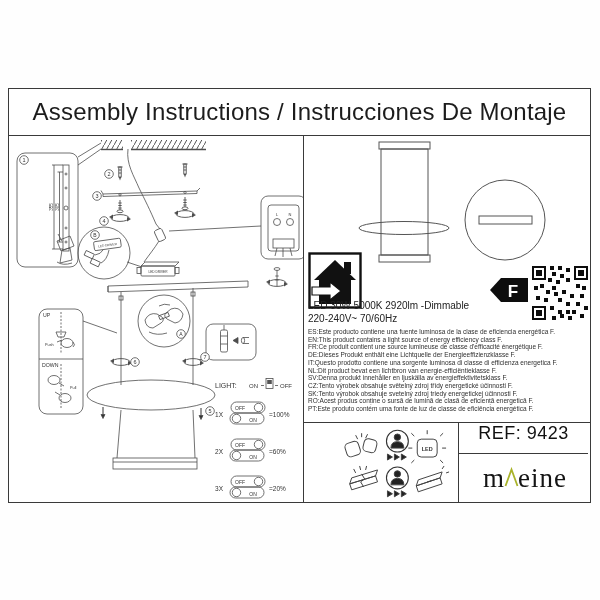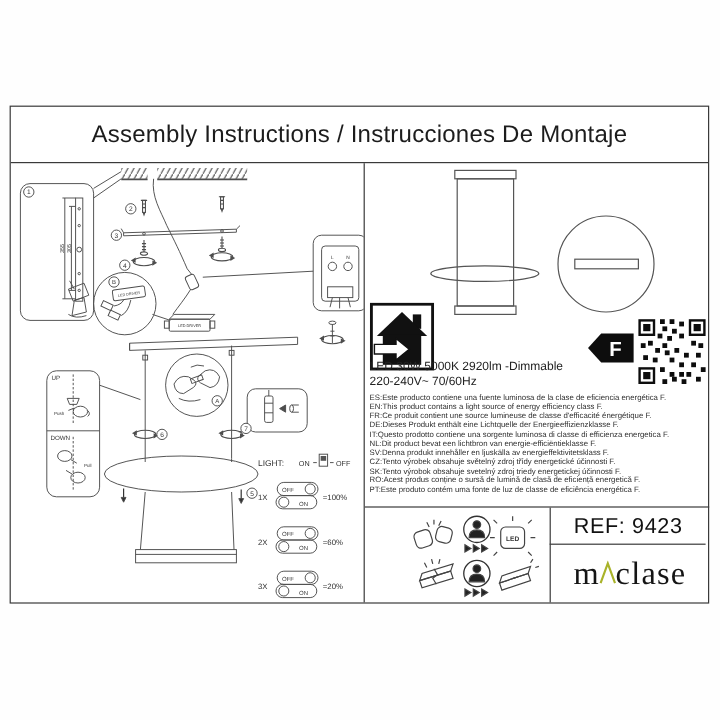--- a/index.html
+++ b/index.html
@@ -1,33 +1,33 @@
 <!DOCTYPE html>
 <html><head>
 <meta charset="utf-8">
 <style>
   html,body{margin:0;padding:0;background:#fff;}
   .page{position:relative;width:600px;height:600px;background:#fefefe;font-family:"Liberation Sans",sans-serif;color:#222;overflow:hidden;}
   .sheet{position:absolute;left:8px;top:88px;width:583px;height:415px;border:1.5px solid #3a3a3a;box-sizing:border-box;background:#fff;}
   .title-row{position:absolute;left:0;top:0;width:100%;height:47px;border-bottom:1px solid #3a3a3a;box-sizing:border-box;display:flex;align-items:center;justify-content:center;}
-  .title-row h1{margin:0;font-size:20px;font-weight:400;color:#1c1c1c;letter-spacing:.2px;}
+  .title-row h1{margin:0;font-size:24px;font-weight:400;color:#1c1c1c;letter-spacing:.2px;}
   .diagram{position:absolute;left:0;top:47px;width:294px;height:366px;}
   .diagram text, .iconsvg text{font-family:"Liberation Sans",sans-serif;fill:#333;stroke:none;}
   .rpanel{position:absolute;left:294px;top:47px;width:288px;height:366px;border-left:1px solid #3a3a3a;box-sizing:border-box;}
   .productsvg{position:absolute;left:0;top:0;width:288px;height:150px;}
   .housesvg{position:absolute;left:4px;top:116px;width:54px;height:58px;}
   .energysvg{position:absolute;left:184px;top:128px;width:104px;height:58px;}
   .specs{position:absolute;left:4px;top:163px;width:282px;}
   .specs .big{font-size:10px;line-height:13px;color:#222;}
   .specs .langs{margin-top:3px;}
   .specs .langs div{font-size:6.5px;line-height:7.7px;color:#2e2e2e;white-space:nowrap;}
   .bottomrow{position:absolute;left:0;top:286px;width:100%;height:80px;border-top:1px solid #3a3a3a;box-sizing:border-box;}
   .iconcell{position:absolute;left:0;top:0;width:154px;height:79px;}
   .iconsvg{width:154px;height:79px;}
-  .refcell{position:absolute;left:154px;top:0;width:130px;height:31px;border-left:1px solid #3a3a3a;border-bottom:1px solid #3a3a3a;box-sizing:border-box;display:flex;align-items:center;justify-content:center;}
+  .refcell{position:absolute;left:154px;top:0;width:130px;height:31px;border-left:1px solid #3a3a3a;border-bottom:1px solid #3a3a3a;box-sizing:border-box;display:flex;justify-content:center;}
   .refcell span{font-size:18px;color:#111;letter-spacing:.5px;}
   .brandcell{position:absolute;left:154px;top:31px;width:133px;height:48px;border-left:1px solid #3a3a3a;box-sizing:border-box;display:flex;align-items:center;justify-content:center;}
   .brand{font-family:"Liberation Serif",serif;font-size:27px;color:#151515;letter-spacing:1px;display:flex;align-items:baseline;}
   .brand svg{margin:0 -1px -1px -1px;}
 </style>
 </head>
 <body>
 
 <div class="page">
   <div class="sheet">
@@ -461,20 +461,20 @@
         </div>
         <div class="refcell">
           <span>REF: 9423</span>
         </div>
         <div class="brandcell">
           <div class="brand">
             <span>m</span>
             <svg width="15" height="20" viewBox="0 0 15 20">
               <polyline points="1.5,19 7.5,2.5 13.5,19" fill="none" stroke="#a9b32a" stroke-width="1.8"></polyline>
             </svg>
-            <span>clase</span>
+            <span>eine</span>
           </div>
         </div>
       </div>
 
     </div>
   </div>
 </div>
 
 </body></html>

